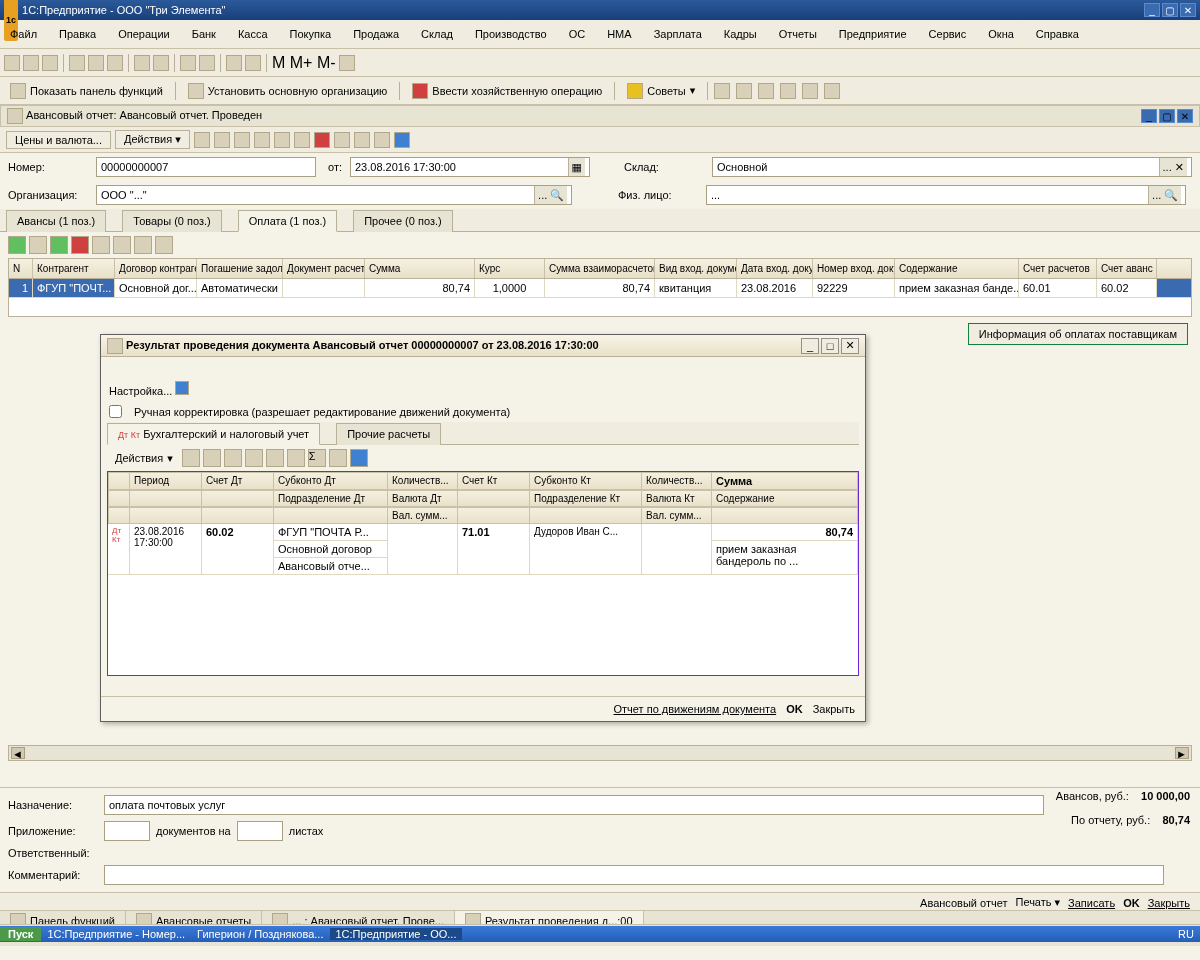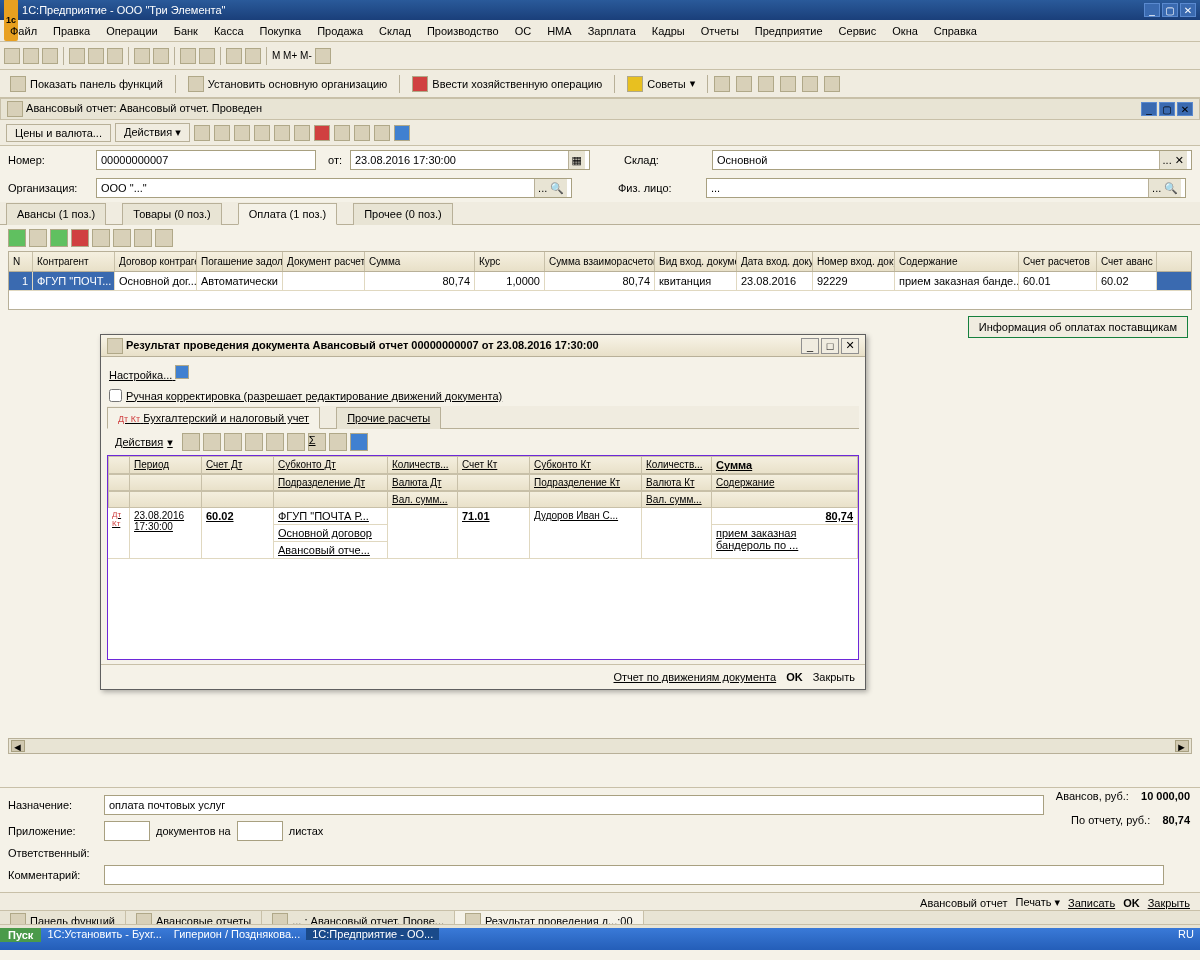--- a/index.html
+++ b/index.html
@@ -2,21 +2,21 @@
 <html><head>
 <meta charset="utf-8">
 <style>
 * { box-sizing: border-box; margin: 0; padding: 0; font-family: Arial, sans-serif; font-size: 11px; }
 body { background: #f5f2e8; width: 1200px; height: 960px; overflow: hidden; position: relative; }
 .titlebar { background: linear-gradient(#2a5a9a,#1a3f7a); color: #fff; height: 20px; display: flex; align-items: center; padding: 0 4px; justify-content: space-between; }
 .titlebar .left { display: flex; align-items: center; gap: 4px; }
 .titlebar .icon1c { background:#e8a020; color:#000; font-size:9px; padding:16px 2px; border-radius:2px; font-weight:bold;margin-top:20px;}
 .window-controls { display:flex; gap:2px; }
 .window-controls span { width:16px; height:14px; background:#3a6ab0; border:1px solid #5a8ad0; display:flex; justify-content:center; align-items:center; cursor:pointer; font-size:10px;}
-.menubar { background:#f0ece0; height:22px; display:flex; align-items:center; gap:4px; padding:0 4px; border-bottom:1px solid #c8c0a8;}
+.menubar { background:#f0ece0; height:29px; display:flex; align-items:center; gap:10px; padding:0 4px; border-bottom:1px solid #c8c0a8;}
 .menubar span { padding:2px 6px; cursor:pointer; }
 .toolbar { background:#f0ece0; height:28px; display:flex; align-items:center; gap:3px; padding:0 4px; border-bottom:1px solid #c8c0a8;}
 .toolbar .sep { width:1px; height:18px; background:#b8b098; margin:0 2px;}
 .ticon { width:16px; height:16px; background:#d8d0b8; border:1px solid #b0a888; cursor:pointer; display:inline-block;}
 .toolbar2 { background:#f0ece0; height:28px; display:flex; align-items:center; gap:6px; padding:0 4px; border-bottom:1px solid #c8c0a8;}
 .btn-link { display:flex; align-items:center; gap:4px; padding:2px 6px; cursor:pointer;}
 .doc-window { margin:0; background:#f5f2e8; }
 .doc-header { background:#e8e4d4; height:22px; display:flex; align-items:center; padding:0 6px; justify-content:space-between; border:1px solid #c8c0a8;}
 .doc-tb { background:#f0ece0; height:26px; display:flex; align-items:center; gap:4px; padding:0 6px; border-bottom:1px solid #c8c0a8;}
 .doc-tb .btn { padding:2px 8px; border:1px solid #b8b098; background:#f0ece0; cursor:pointer;}
@@ -34,22 +34,22 @@
 .gh-cell { border-right:1px solid #c8c0a8; padding:4px 4px; font-size:10px; overflow:hidden; white-space:nowrap;}
 .grid-row { display:flex; border-bottom:1px solid #e0d8c0;}
 .grid-row.sel { background:#3a6ab0; color:#fff;}
 .gr-cell { border-right:1px solid #e0d8c0; padding:3px 4px; overflow:hidden; white-space:nowrap;}
 .grid-row.sel .gr-cell.first { background:#3a6ab0;}
 .info-btn { border:1px solid #15803d; padding:4px 10px; background:#f0ece0; cursor:pointer; float:right; margin:6px 12px;}
 .dialog { position:absolute; left:100px; top:334px; width:766px; background:#f5f2e8; border:1px solid #606060; box-shadow:2px 2px 5px rgba(0,0,0,0.3);}
 .dialog-title { background:linear-gradient(#f8f4e8,#e8e0c8); height:22px; display:flex; align-items:center; padding:0 6px; justify-content:space-between; border-bottom:1px solid #b8b098;}
 .dialog-title .right { display:flex; gap:2px;}
 .dialog-title .right span { width:18px; height:16px; border:1px solid #909090; display:flex; align-items:center; justify-content:center; cursor:pointer; background:#f0ece0;}
-.dialog-body { padding:4px 6px;text-decoration:underline;}
-.checkbox-row { display:flex; align-items:center; gap:4px; padding:4px 2px;}
+.dialog-body { padding:20px 6px;}
+.checkbox-row { display:flex; align-items:center; gap:12px; padding:4px 2px;}
 .subgrid-header { display:flex; background:linear-gradient(#f5f0e0,#e8e0c8);}
 .sg-cell { border:1px solid #c8c0a8; border-left:none; padding:2px 4px; font-size:10px;}
 .subgrid .row { display:flex;}
 .subgrid .cell { border-right:1px solid #e0d8c0; border-bottom:1px solid #e0d8c0; padding:2px 4px; font-size:10px; overflow:hidden;}
 .dialog-footer { border-top:1px solid #c8c0a8; padding:6px 10px; display:flex; justify-content:flex-end; gap:10px; align-items:center;}
 .dialog-footer .ok { font-weight:bold; cursor:pointer;}
 .footer-area { position:absolute; left:0; bottom:56px; right:0; background:#f5f2e8; padding:4px 8px; border-top:1px solid #c8c0a8;}
 .footer-row { display:flex; align-items:center; gap:6px; padding:3px 0;}
 .footer-row .lbl { min-width:90px;}
 .right-totals { position:absolute; right:10px;}
@@ -109,21 +109,21 @@
   <span class="sep"></span>
   <span class="ticon"></span>
   <span class="ticon"></span>
   <span class="sep"></span>
   <span class="ticon"></span>
   <span class="ticon"></span>
   <span class="sep"></span>
   <span class="ticon"></span>
   <span class="ticon"></span>
   <span class="sep"></span>
-  <span style="font-size:10px">M M+ M-</span>
+  <span style="font-size:16px">M M+ M-</span>
   <span class="ticon"></span>
 </div>
 
 <div class="toolbar2">
   <span class="btn-link">
       <span class="ticon"></span>
       <span>Показать панель функций</span>
     </span>
   <span class="sep" style="width:1px;height:18px;background:#b8b098"></span>
   <span class="btn-link">
@@ -237,21 +237,21 @@
       <div class="gh-cell" style="width:78px">Счет расчетов</div>
       <div class="gh-cell" style="width:60px">Счет аванс</div>
     </div>
     <div class="grid-row sel">
       <div class="gr-cell first" style="width:24px;background:#3a6ab0;color:#fff;text-align:right">1</div>
       <div class="gr-cell" style="width:82px;background:#3a6ab0;color:#fff">ФГУП "ПОЧТ...</div>
       <div class="gr-cell" style="width:82px;background:#fff;color:#000">Основной дог...</div>
       <div class="gr-cell" style="width:86px;background:#fff;color:#000">Автоматически</div>
       <div class="gr-cell" style="width:82px;background:#fff;color:#000"></div>
       <div class="gr-cell" style="width:110px;background:#fff;color:#000;text-align:right">80,74</div>
-      <div class="gr-cell" style="width:70px;background:#fff;color:#000;text-align:right">1,0000</div>
+      <div class="gr-cell" style="width:70px;background:#fff;color:#000;text-align:center">1,0000</div>
       <div class="gr-cell" style="width:110px;background:#fff;color:#000;text-align:right">80,74</div>
       <div class="gr-cell" style="width:82px;background:#fff;color:#000">квитанция</div>
       <div class="gr-cell" style="width:76px;background:#fff;color:#000">23.08.2016</div>
       <div class="gr-cell" style="width:82px;background:#fff;color:#000">92229</div>
       <div class="gr-cell" style="width:124px;background:#fff;color:#000">прием заказная банде...</div>
       <div class="gr-cell" style="width:78px;background:#fff;color:#000">60.01</div>
       <div class="gr-cell" style="width:60px;background:#fff;color:#000">60.02</div>
     </div>
     <div style="height:18px"></div>
   </div>
@@ -408,19 +408,19 @@
       <span class="ticon"></span>
       <span>Результат проведения д...:00</span>
     </div>
 </div>
 
 <div class="statusbar" style="bottom:14px">
   <span>Для получения подсказки нажмите F1</span>
   <span><span>CAP</span> &nbsp;<span>NUM</span></span>
 </div>
 
-<div style="position:absolute;left:0;right:0;bottom:10px;height:22px;background:linear-gradient(#3a7ad8,#245eb8);display:flex;align-items:flex-start;font-size:9px;color:#fff">
+<div style="position:absolute;left:0;right:0;bottom:18px;height:16px;background:linear-gradient(#3a7ad8,#245eb8);display:flex;align-items:center;font-size:9px;color:#fff">
   <span style="background:#4a9a4a;padding:1px 8px;font-weight:bold">Пуск</span>
-  <span style="padding:0 6px">1С:Установить - Бухг...</span>
+  <span style="padding:0 6px">1С:Предприятие - Номер...</span>
   <span style="padding:0 6px">Гиперион / Позднякова...</span>
   <span style="padding:0 6px;background:#1a4a8a">1С:Предприятие - ОО...</span>
   <span style="margin-left:auto;padding:0 6px">RU</span>
 </div>
 
 </body></html>

